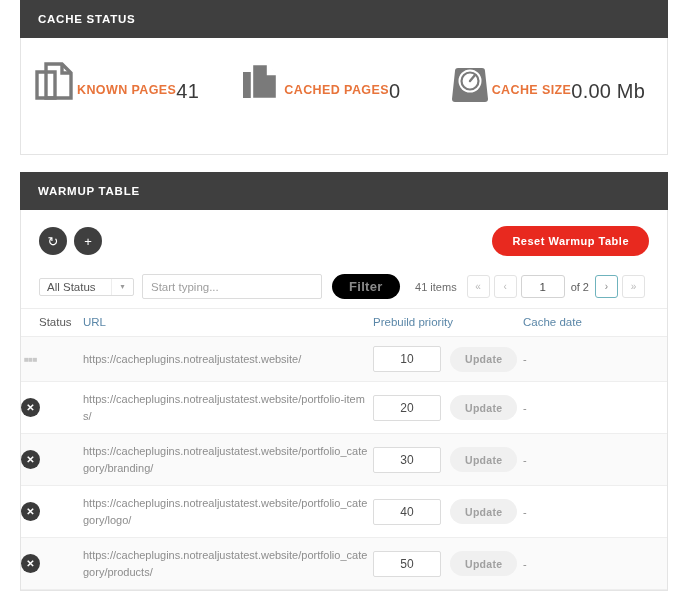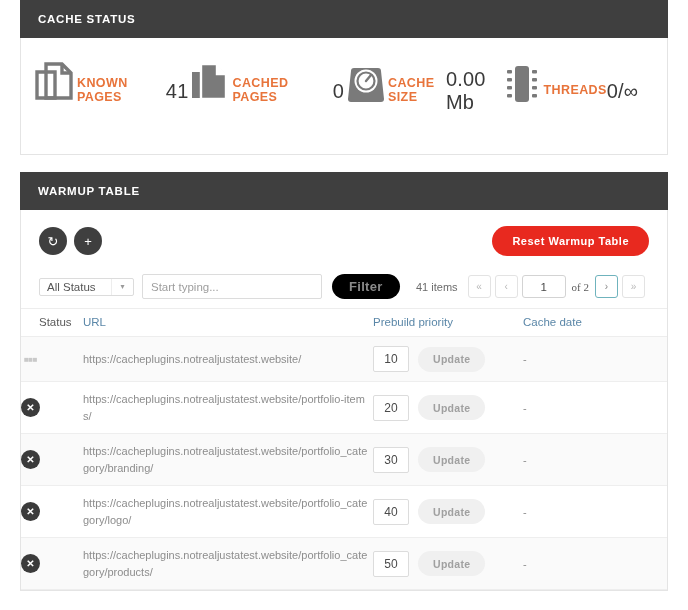--- a/index.html
+++ b/index.html
@@ -84,21 +84,21 @@
     width:23px; height:23px; border:1px solid #e3e3e3; background:#fff;
     border-radius:3px; margin-right:4px; font-size:10px; color:#b9b9b9;
     display:flex; align-items:center; justify-content:center; cursor:pointer;
   }
   .pg-btn.active { border-color:#6fb3bd; color:#8a8a8a; }
   .pg-num {
     width:44px; height:23px; border:1px solid #d3d3d3; background:#fff;
     border-radius:3px; margin-right:6px; text-align:center;
     font-size:11.5px; color:#4a4a4a; font-family:"Liberation Sans", sans-serif;
   }
-  .pg-of { font-size:11px; color:#5d5d5d; margin-right:6px;font-family:Liberation Serif, serif; }
+  .pg-of { font-size:11px; color:#5d5d5d; margin-right:6px; }
 
   
   table.warmup { width:100%; border-collapse:collapse; }
   table.warmup thead th {
     text-align:left; font-size:11.5px; font-weight:400; color:#5b87a8;
     padding:7px 0 8px 0; border-top:1px solid #ededed; border-bottom:1px solid #ededed;
     background:#fff;
   }
   th.c-status { width:62px; padding-left:18px !important; color:#5a5a5a !important; }
   th.c-url    { width:290px; }
@@ -117,21 +117,21 @@
   .status-x {
     width:19px; height:19px; border-radius:50%; background:#3b3b3b;
     display:flex; align-items:center; justify-content:center;
     color:#fff; font-size:10px; font-weight:700; line-height:1;
   }
   .status-faint {
     width:19px; height:13px; display:flex; align-items:center; justify-content:center;
     color:#c9c9c9; font-size:8px; letter-spacing:-0.5px; font-weight:700;
   }
   .prio-input {
-    width:36px; height:26px; border:1px solid #dcdcdc; border-radius:2px;
+    width:68px; height:26px; border:1px solid #dcdcdc; border-radius:2px;
     text-align:center; font-size:12px; color:#4a4a4a; background:#fff;
     font-family:"Liberation Sans", sans-serif;
   }
   .btn-update {
     margin-left:9px; background:#f0f0f0; border:none; border-radius:13px;
     height:25px; padding:0 15px; font-size:10.5px; color:#a0a0a0;
     font-weight:700; cursor:pointer; letter-spacing:0.3px;text-align:center;
   }
   .cell-flex { display:flex; align-items:center; }
   .dash { color:#b4b4b4; font-size:11px; }
@@ -181,39 +181,20 @@
             <path d="M10 6 h24 a3 3 0 0 1 3 3 l3 28 a3 3 0 0 1 -3 3 h-30 a3 3 0 0 1 -3 -3 l3 -28 a3 3 0 0 1 3 -3 z" fill="#7a7a7a"></path>
             <circle cx="22" cy="19" r="11.5" fill="#ffffff"></circle>
             <circle cx="22" cy="19" r="8.5" fill="none" stroke="#7a7a7a" stroke-width="2.2"></circle>
             <path d="M22 19 l5 -6" stroke="#7a7a7a" stroke-width="2.4" stroke-linecap="round"></path>
           </svg>
         </div>
         <div class="card-label">CACHE SIZE</div>
         <div class="card-value">0.00 Mb</div>
       </div>
 
-      <div class="card">
-        <div class="card-icon">
-          <svg width="44" height="46" viewBox="0 0 44 46">
-            <rect x="15" y="4" width="14" height="36" rx="3" fill="#7a7a7a"></rect>
-            <g fill="#7a7a7a">
-              <rect x="7" y="8" width="5" height="3.4" rx="1"></rect>
-              <rect x="7" y="16" width="5" height="3.4" rx="1"></rect>
-              <rect x="7" y="24" width="5" height="3.4" rx="1"></rect>
-              <rect x="7" y="32" width="5" height="3.4" rx="1"></rect>
-              <rect x="32" y="8" width="5" height="3.4" rx="1"></rect>
-              <rect x="32" y="16" width="5" height="3.4" rx="1"></rect>
-              <rect x="32" y="24" width="5" height="3.4" rx="1"></rect>
-              <rect x="32" y="32" width="5" height="3.4" rx="1"></rect>
-            </g>
-          </svg>
-        </div>
-        <div class="card-label">THREADS</div>
-        <div class="card-value">0/∞</div>
-      </div>
 
     </div>
   </div>
 
   <div class="gap"></div>
 
   <div class="panel-head" style="margin:0 20px;">
     <span class="panel-head-title">WARMUP TABLE</span>
   </div>
   <div class="panel">

